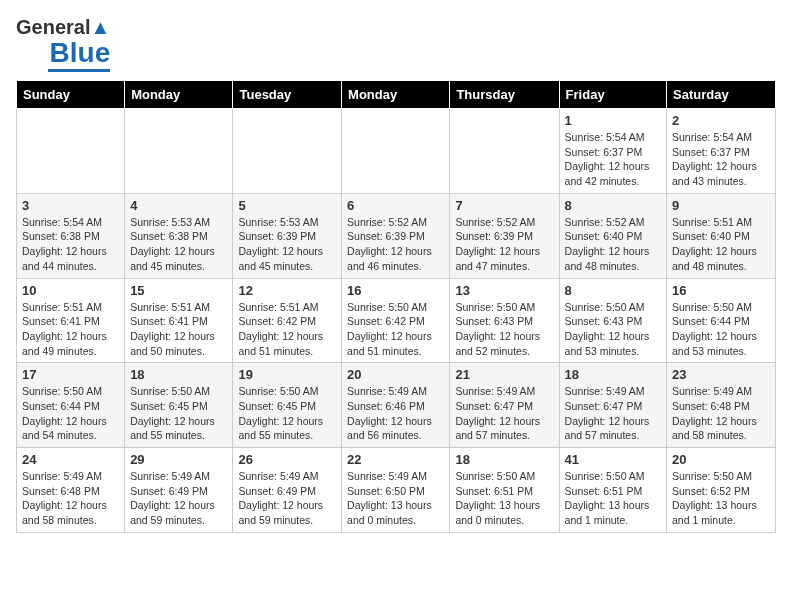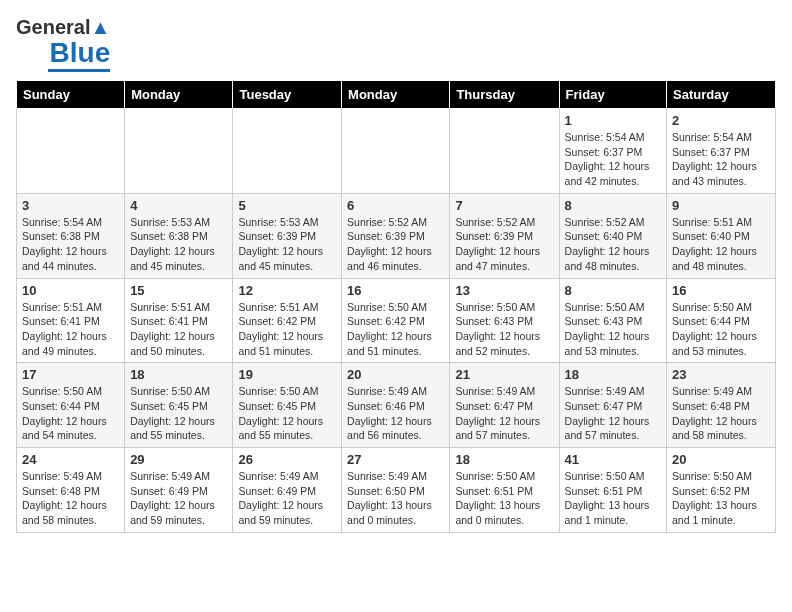--- a/index.html
+++ b/index.html
@@ -297,21 +297,21 @@
 and 59 minutes.</div>
         </td>
         <td>
           <div class="day-number">26</div>
           <div class="day-info" style="white-space: pre-line;">Sunrise: 5:49 AM
 Sunset: 6:49 PM
 Daylight: 12 hours
 and 59 minutes.</div>
         </td>
         <td>
-          <div class="day-number">27</div>
+          <div class="day-number">22</div>
           <div class="day-info" style="white-space: pre-line;">Sunrise: 5:49 AM
 Sunset: 6:50 PM
 Daylight: 13 hours
 and 0 minutes.</div>
         </td>
         <td>
           <div class="day-number">18</div>
           <div class="day-info" style="white-space: pre-line;">Sunrise: 5:50 AM
 Sunset: 6:51 PM
 Daylight: 13 hours

